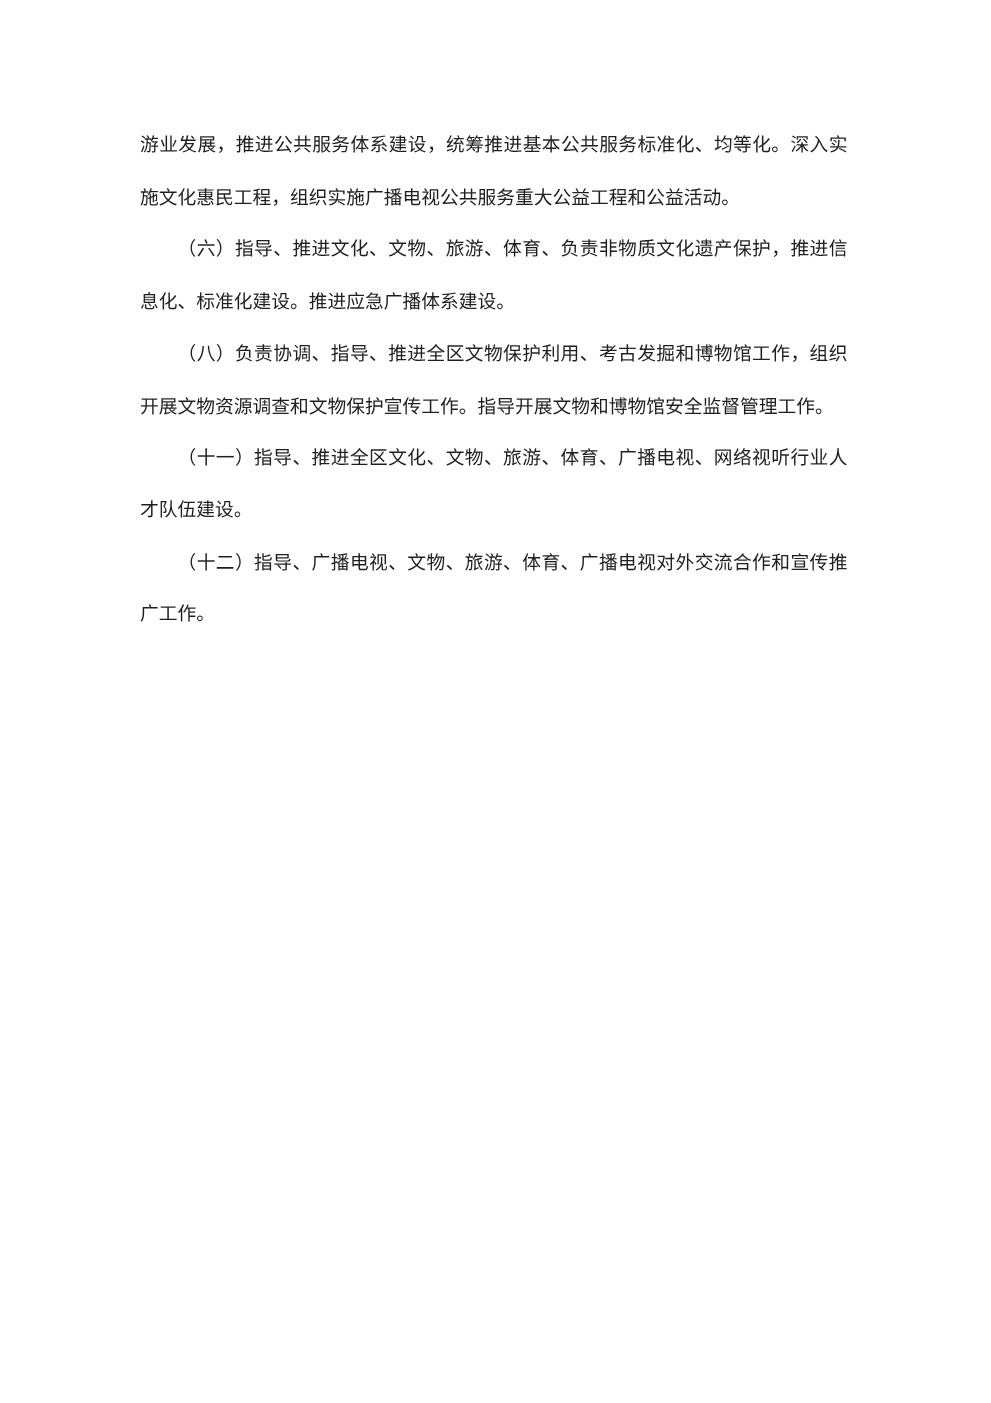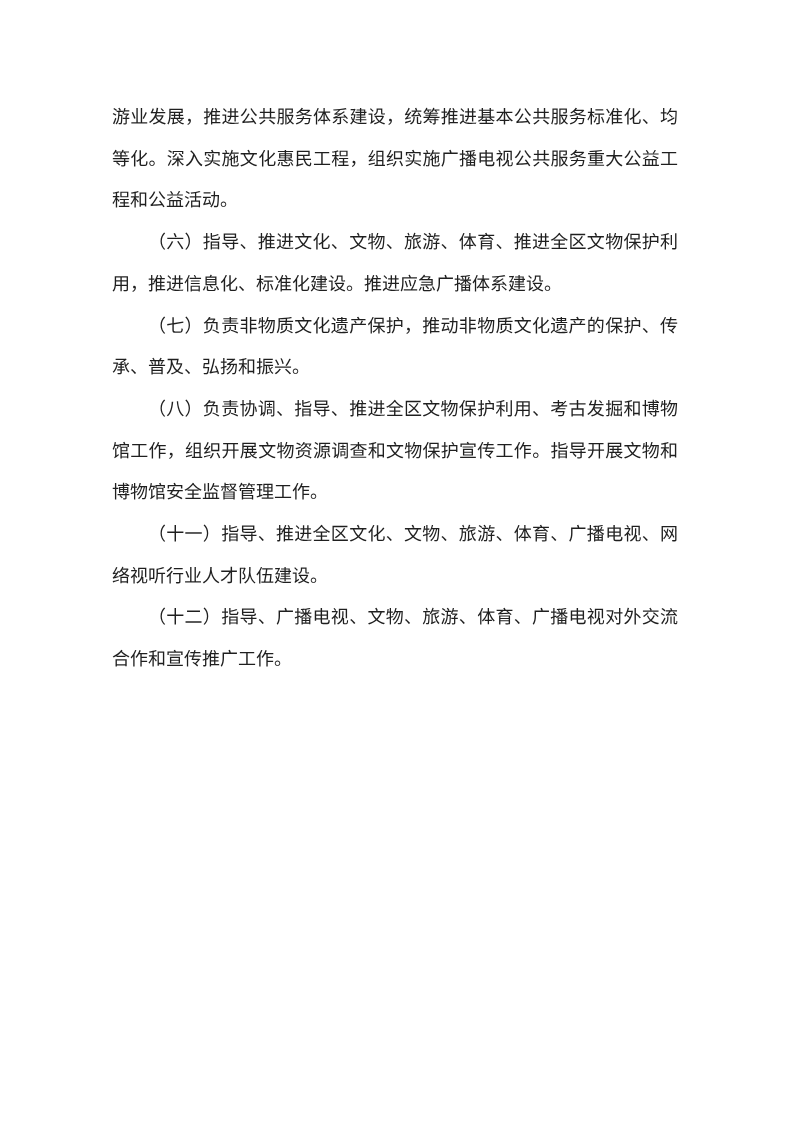--- a/index.html
+++ b/index.html
@@ -13,40 +13,39 @@
     height: 1122px;
     margin: 0 auto;
     background: #ffffff;
     overflow: hidden;
     box-sizing: border-box;
     padding: 97px 115px 0 112px;
   }
   .doc-body {
     width: 566px;
     font-family: "Liberation Serif", "DejaVu Serif", serif;
-    font-size: 18px;
+    font-size: 15px;
     line-height: 41.7px;
     color: #1f1f1f;
     text-align: justify;
     text-justify: inter-ideograph;
     letter-spacing: 0;
   }
   .doc-body p {
     margin: 0;
     padding: 0;
   }
   .doc-body p.indent {
     text-indent: 2em;
   }
 </style>
 </head>
 <body>
 
 <div class="page">
   <div class="doc-body">
     <p>游业发展，推进公共服务体系建设，统筹推进基本公共服务标准化、均等化。深入实施文化惠民工程，组织实施广播电视公共服务重大公益工程和公益活动。</p>
-    <p class="indent">（六）指导、推进文化、文物、旅游、体育、推进全区文物保护利用，推进信息化、标准化建设。推进应急广播体系建设。</p>
-    <p class="indent">（七）负责非物质文化遗产保护，推动非物质文化遗产的保护、传承、普及、弘扬和振兴。</p>
+    <p class="indent">（六）指导、推进文化、文物、旅游、体育、负责非物质文化遗产保护，推进信息化、标准化建设。推进应急广播体系建设。</p>
     <p class="indent">（八）负责协调、指导、推进全区文物保护利用、考古发掘和博物馆工作，组织开展文物资源调查和文物保护宣传工作。指导开展文物和博物馆安全监督管理工作。</p>
     <p class="indent">（十一）指导、推进全区文化、文物、旅游、体育、广播电视、网络视听行业人才队伍建设。</p>
     <p class="indent">（十二）指导、广播电视、文物、旅游、体育、广播电视对外交流合作和宣传推广工作。</p>
   </div>
 </div>
 
 </body></html>

